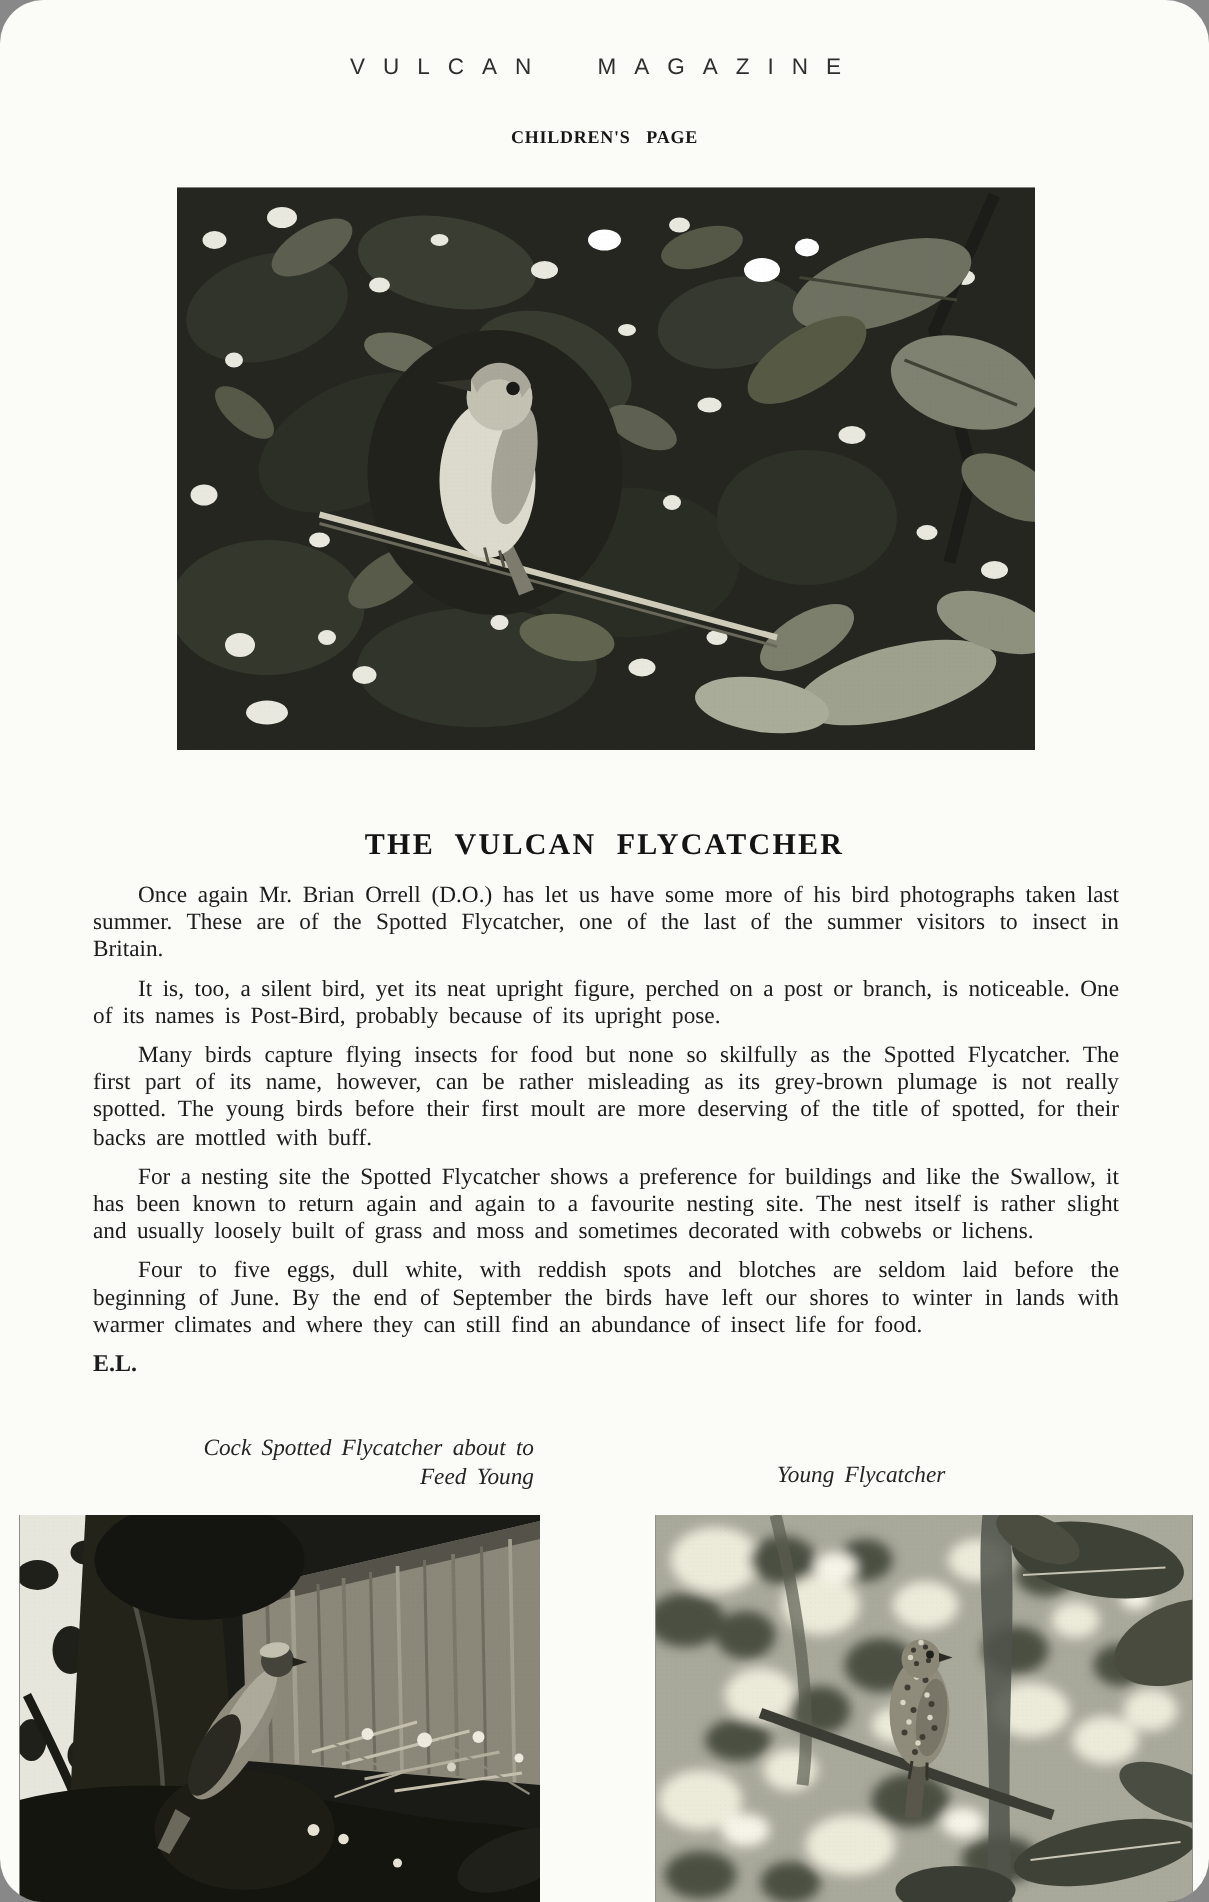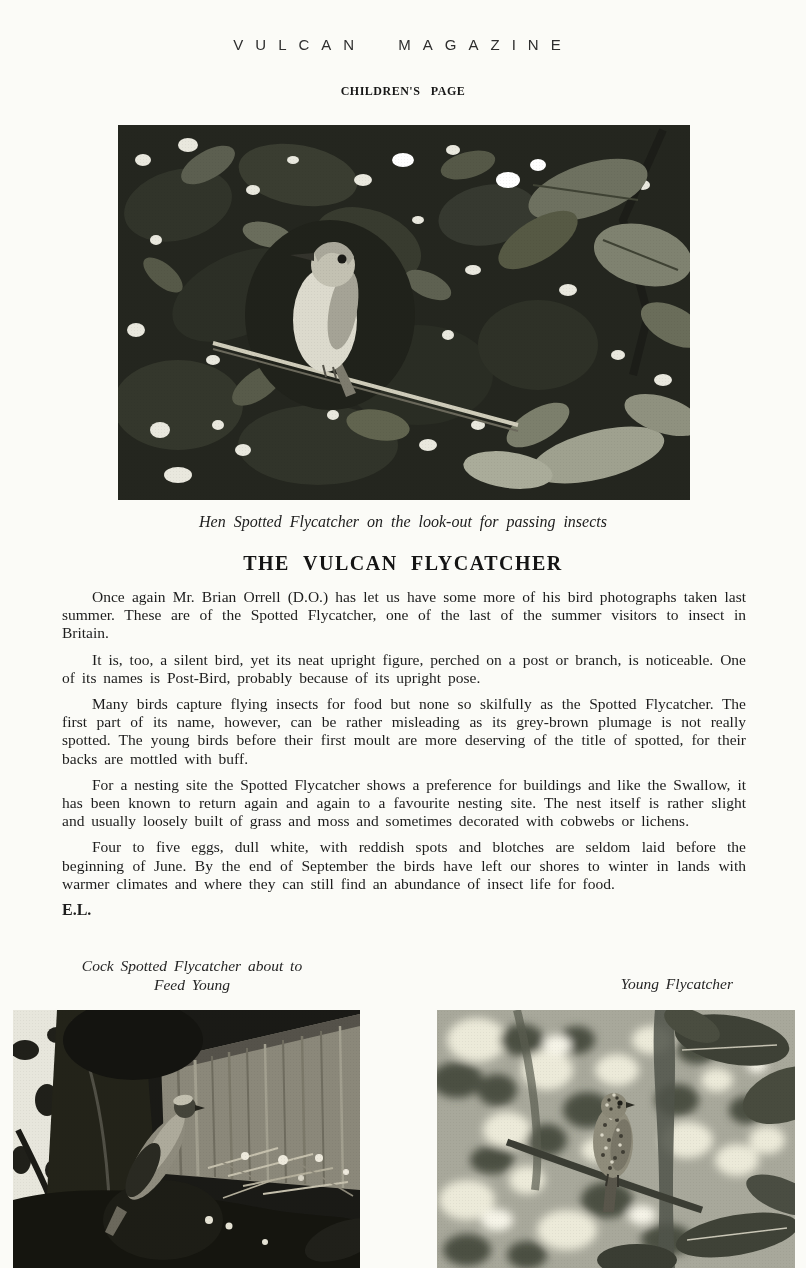--- a/index.html
+++ b/index.html
@@ -9,20 +9,21 @@
   *{margin:0;padding:0;box-sizing:border-box;}
   html,body{background:#888;}
   #page{
     position:relative;
     width:806px;height:1268px;
     margin:0 auto;
     background:var(--paper);
     overflow:hidden;
     font-family:"Liberation Serif", serif;
     color:var(--ink);
+    border-radius:29px;
   }
   .masthead{
     position:absolute;top:36px;left:0;width:100%;
     text-align:center;
     font-family:"Liberation Sans", sans-serif;
     font-weight:400;font-size:15px;
     letter-spacing:12px;word-spacing:16px;
     color:#2e2e2e;
   }
   .section-title{
@@ -66,28 +67,28 @@
     color:#1c1c1c;
   }
   .signature{
     text-align:left;
     font-weight:bold;
     font-size:16px;
     margin-top:0;
     padding-right:4px;
   }
   .caption-cock{
-    position:absolute;top:956px;left:40px;width:304px;
-    text-align:center;font-style:italic;font-size:15.5px;
+    position:absolute;top:956px;left:52px;width:304px;
+    text-align:right;font-style:italic;font-size:15.5px;
     word-spacing:3px;color:#242424;line-height:19px;
   }
   .caption-cock span{display:block;}
   .caption-young{
     position:absolute;top:975px;left:518px;width:215px;
-    text-align:right;font-style:italic;font-size:15.5px;
+    text-align:left;font-style:italic;font-size:15.5px;
     word-spacing:3px;color:#242424;
   }
 </style>
 </head>
 <body>
 
 <div id="page">
 
   <div class="masthead">VULCAN MAGAZINE</div>
 
@@ -174,21 +175,20 @@
         <circle cx="215" cy="140" r="22" fill="#c3c1b2"></circle>
         <path d="M196,128 A22,22 0 0 1 236,132 L230,140 A16,16 0 0 0 200,137 Z" fill="#a9a79a"></path>
         <circle cx="224" cy="134" r="4.5" fill="#1a1a16"></circle>
         <path d="M196,136 L172,130 L196,128 Z" fill="#33332c"></path>
         <path d="M205,240 L208,252 M215,242 L218,253" stroke="#55534a" stroke-width="2"></path>
       </g>
     </svg>
     <div class="halftone"></div>
   </figure>
 
-  <div class="caption-hen">Hen Spotted Flycatcher on the look-out for passing insects</div>
 
   <div class="article-title">THE VULCAN FLYCATCHER</div>
 
   <div class="article-body">
     <p>Once again Mr. Brian Orrell (D.O.) has let us have some more of his bird photographs taken last summer. These are of the Spotted Flycatcher, one of the last of the summer visitors to insect in Britain.</p>
     <p>It is, too, a silent bird, yet its neat upright figure, perched on a post or branch, is noticeable. One of its names is Post-Bird, probably because of its upright pose.</p>
     <p>Many birds capture flying insects for food but none so skilfully as the Spotted Flycatcher. The first part of its name, however, can be rather misleading as its grey-brown plumage is not really spotted. The young birds before their first moult are more deserving of the title of spotted, for their backs are mottled with buff.</p>
     <p>For a nesting site the Spotted Flycatcher shows a preference for buildings and like the Swallow, it has been known to return again and again to a favourite nesting site. The nest itself is rather slight and usually loosely built of grass and moss and sometimes decorated with cobwebs or lichens.</p>
     <p>Four to five eggs, dull white, with reddish spots and blotches are seldom laid before the beginning of June. By the end of September the birds have left our shores to winter in lands with warmer climates and where they can still find an abundance of insect life for food.</p>
     <div class="signature">E.L.</div>

